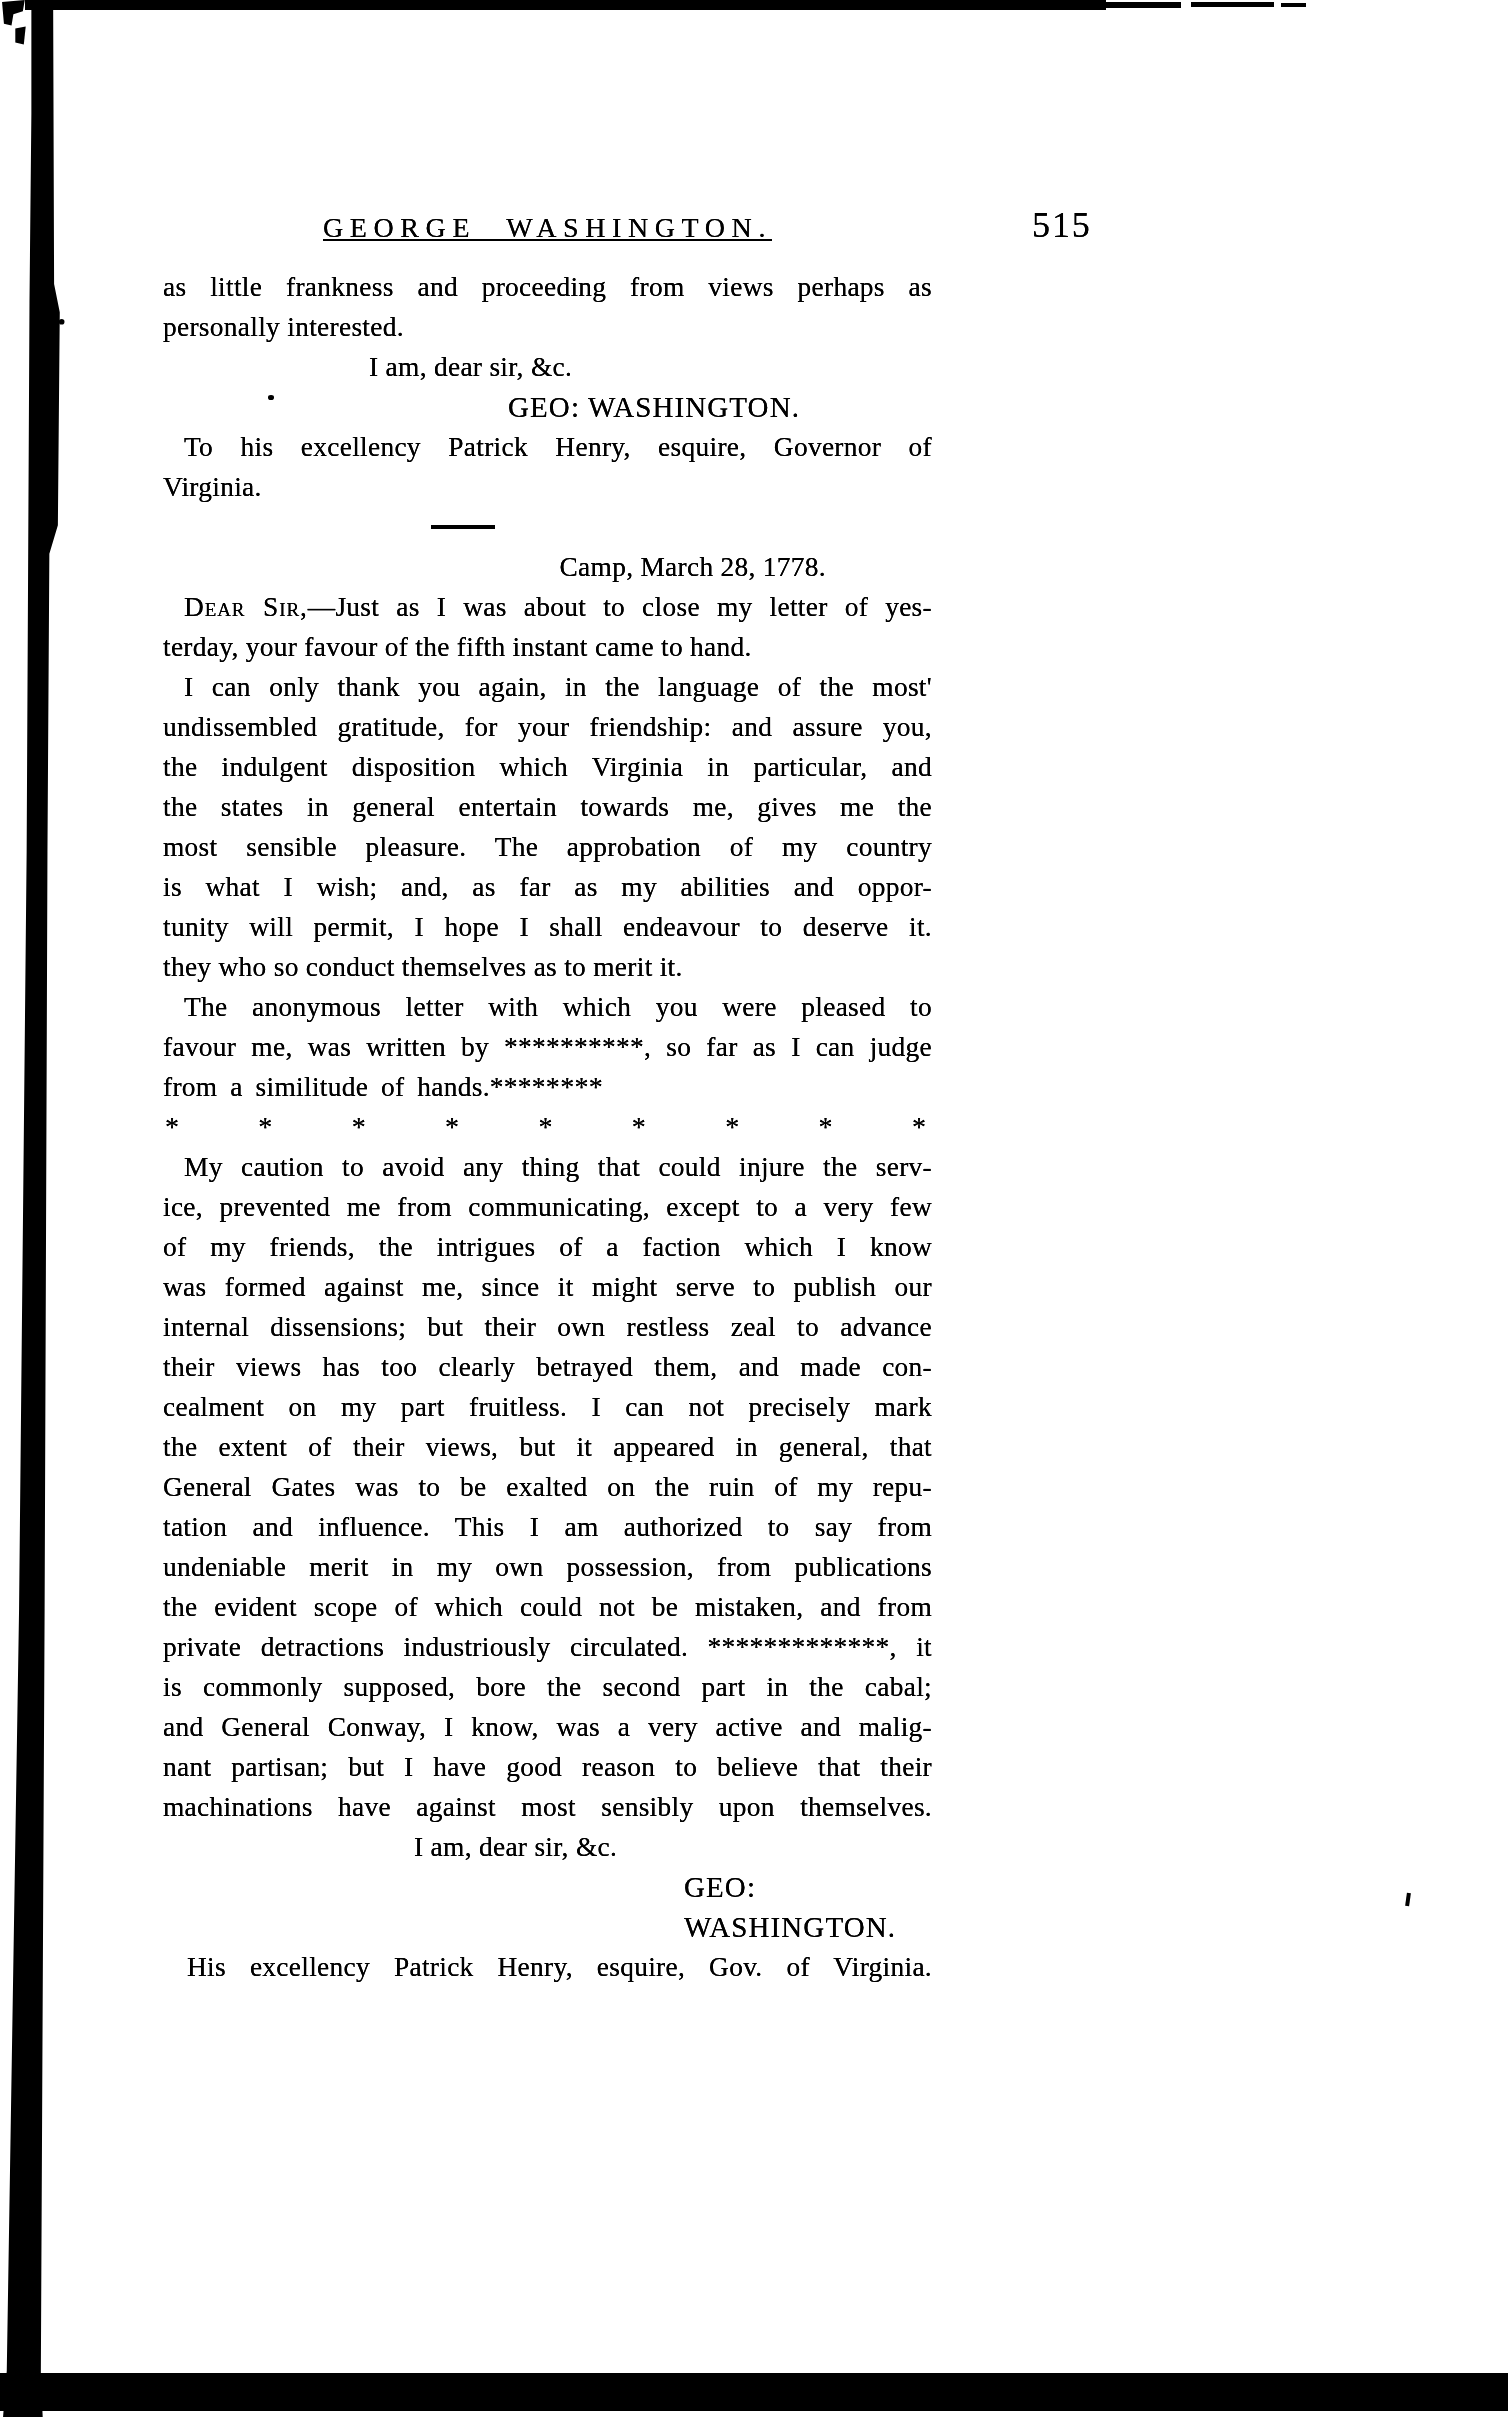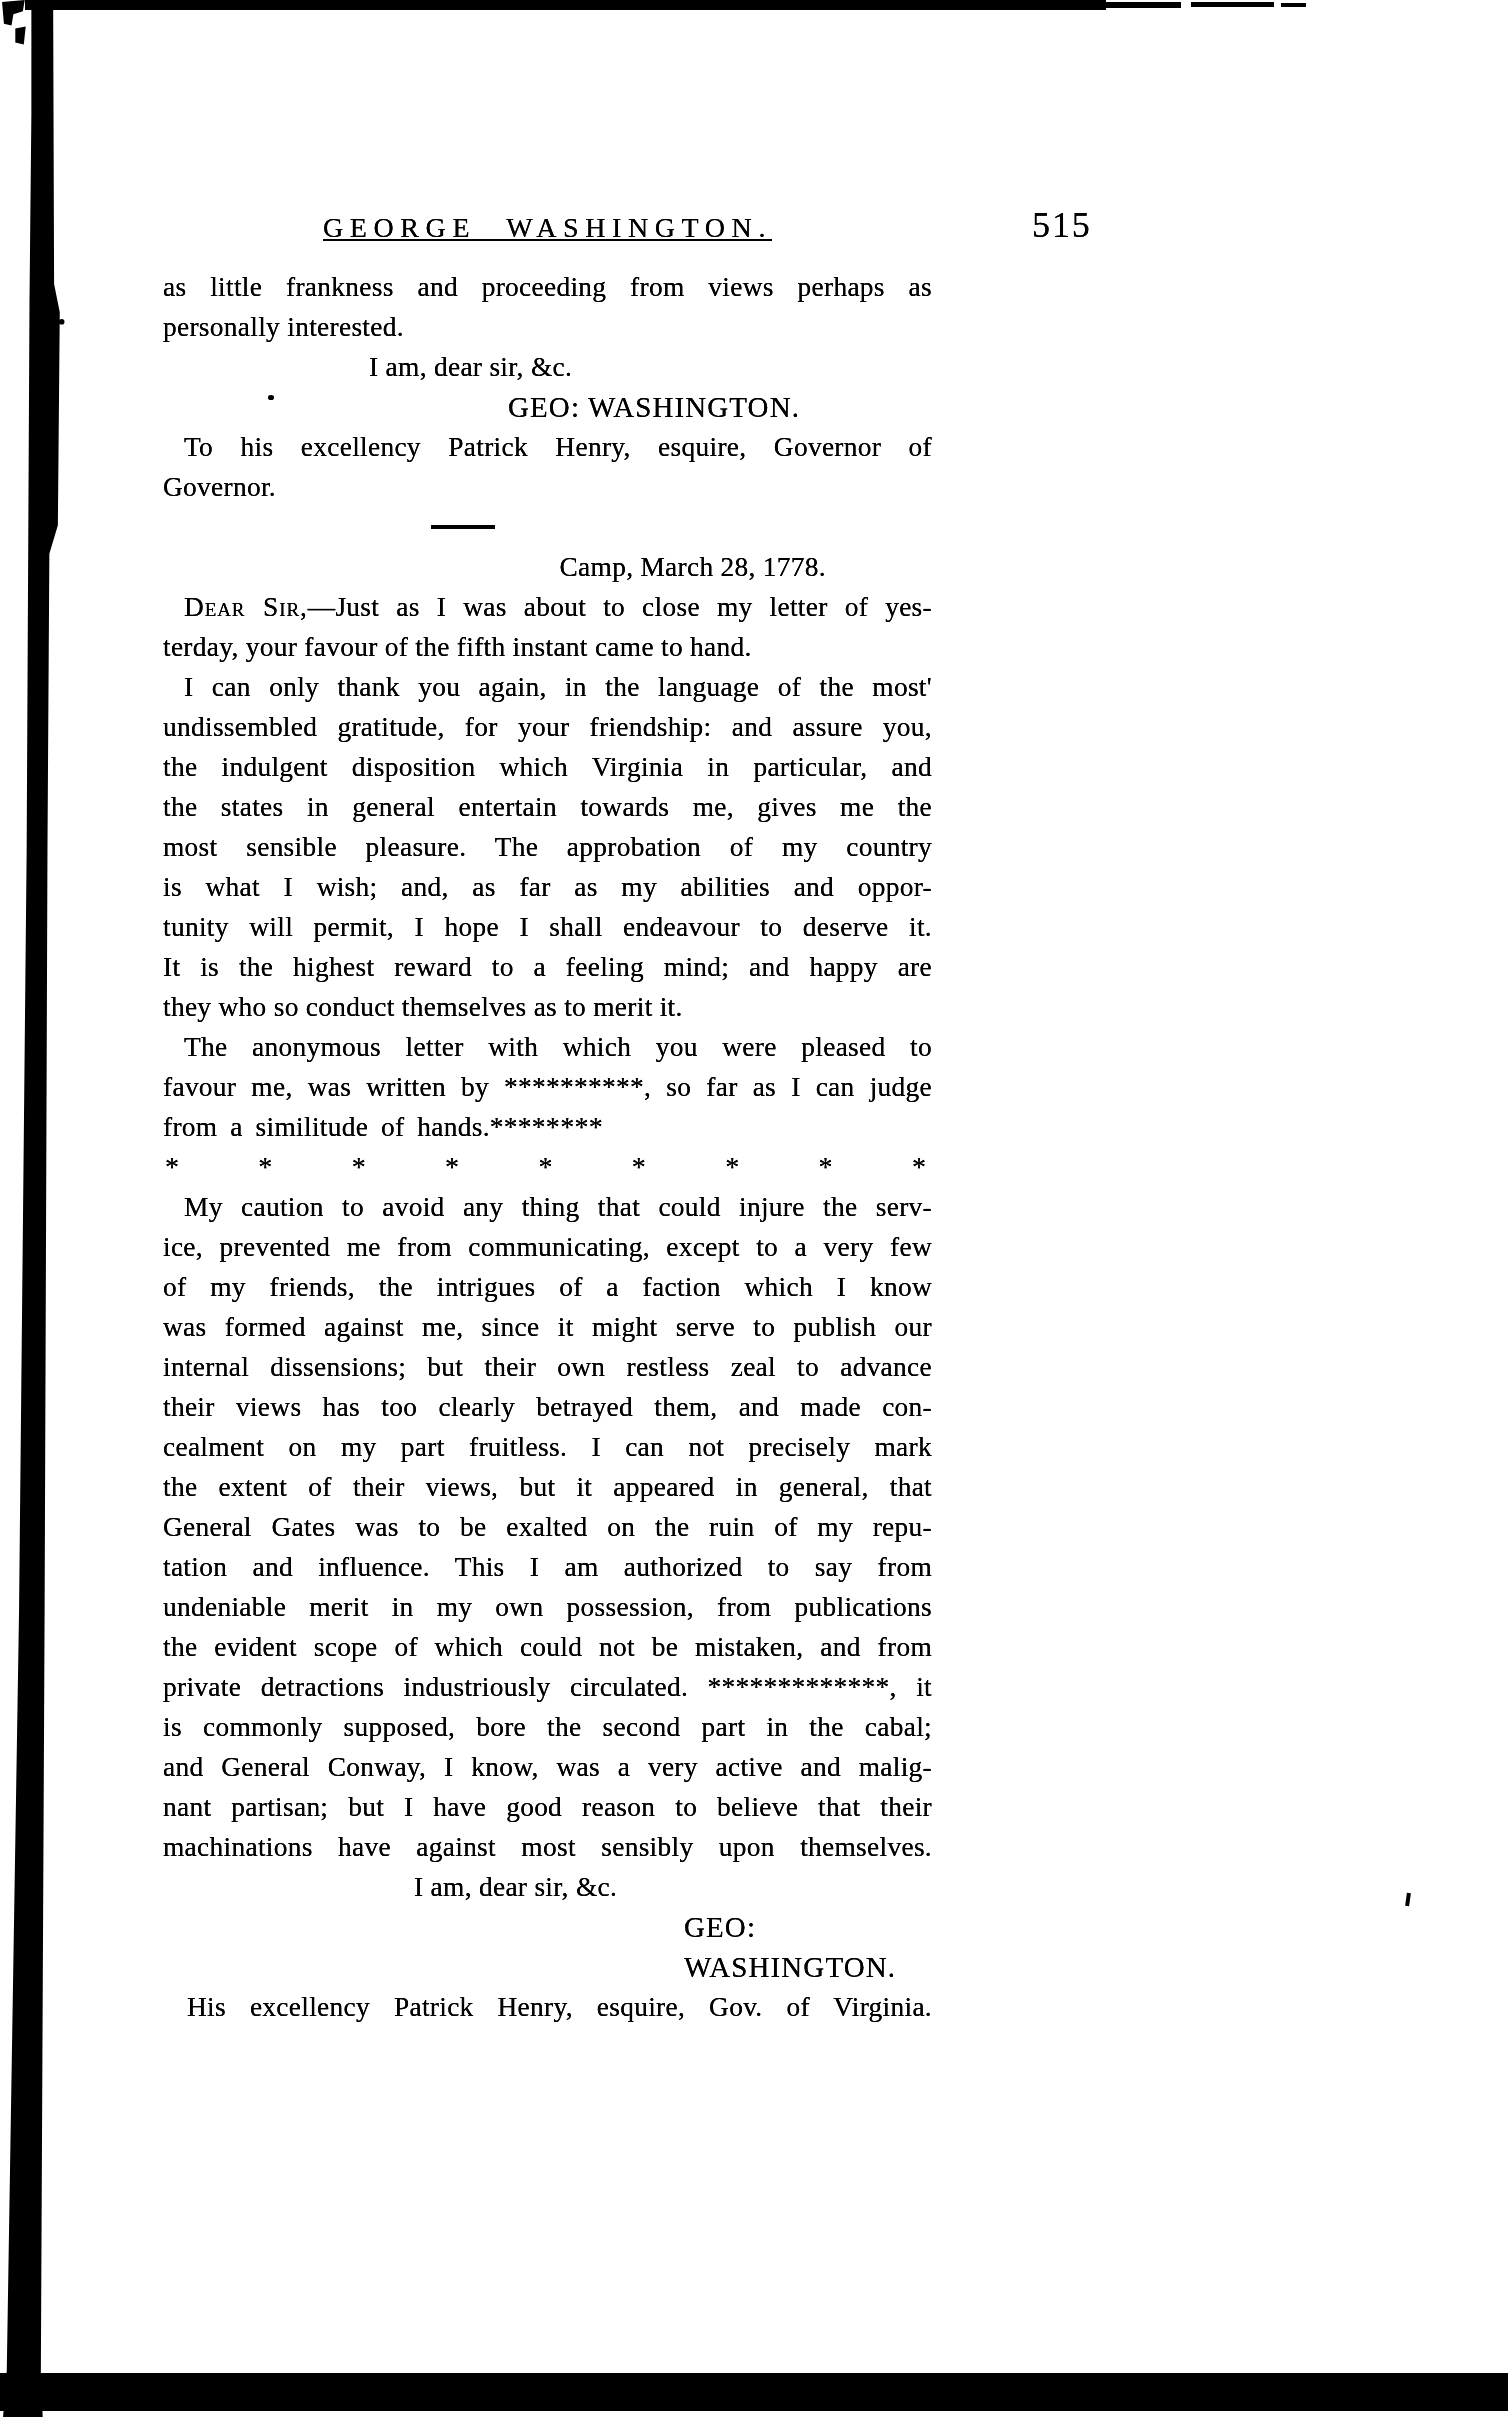--- a/index.html
+++ b/index.html
@@ -80,33 +80,32 @@
 
   <div class="running-header">GEORGE WASHINGTON.</div>
   <div class="page-number">515</div>
 
   <main class="text-column" id="text-column">
       <div class="line justify">as little frankness and proceeding from views perhaps as</div>
       <div class="line left">personally interested.</div>
       <div class="line offset" style="margin-left: 206px;">I am, dear sir, &amp;c.</div>
       <div class="line offset large" style="margin-left: 345px;">GEO: WASHINGTON.</div>
       <div class="line justify" style="padding-left: 21px;">To his excellency Patrick Henry, esquire, Governor of</div>
-      <div class="line left">Governor.</div>
+      <div class="line left">Virginia.</div>
       <div class="line rule-line"><span class="rule-mark"></span></div>
       <div class="line right">Camp, March 28, 1778.</div>
       <div class="line justify" style="padding-left: 21px;"><span class="sc">Dear Sir,</span>—Just as I was about to close my letter of yes-</div>
       <div class="line left">terday, your favour of the fifth instant came to hand.</div>
       <div class="line justify" style="padding-left: 21px;">I can only thank you again, in the language of the most'</div>
       <div class="line justify">undissembled gratitude, for your friendship: and assure you,</div>
       <div class="line justify">the indulgent disposition which Virginia in particular, and</div>
       <div class="line justify">the states in general entertain towards me, gives me the</div>
       <div class="line justify">most sensible pleasure. The approbation of my country</div>
       <div class="line justify">is what I wish; and, as far as my abilities and oppor-</div>
       <div class="line justify">tunity will permit, I hope I shall endeavour to deserve it.</div>
-      <div class="line justify">It is the highest reward to a feeling mind; and happy are</div>
       <div class="line left">they who so conduct themselves as to merit it.</div>
       <div class="line justify" style="padding-left: 21px;">The anonymous letter with which you were pleased to</div>
       <div class="line justify">favour me, was written by **********, so far as I can judge</div>
       <div class="line stars_tail">
         <span class="txt">from a similitude of hands.****</span>
         <span class="star">*</span>
         <span class="star">*</span>
         <span class="star">*</span>
         <span class="star">*</span>
       </div>

